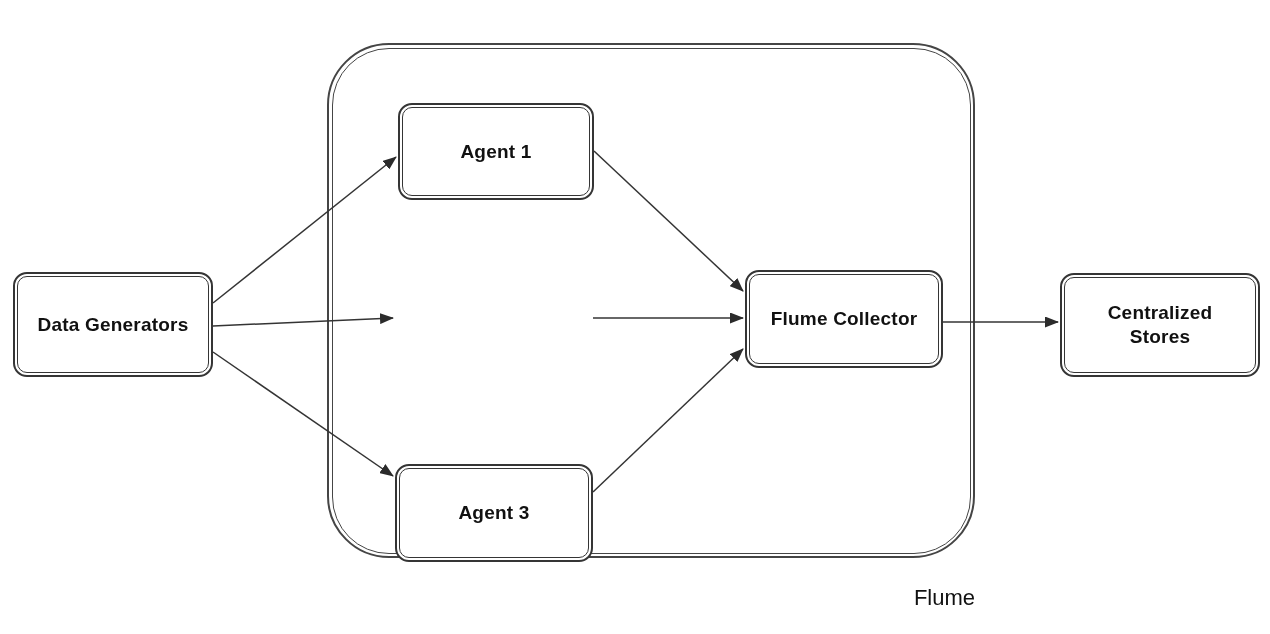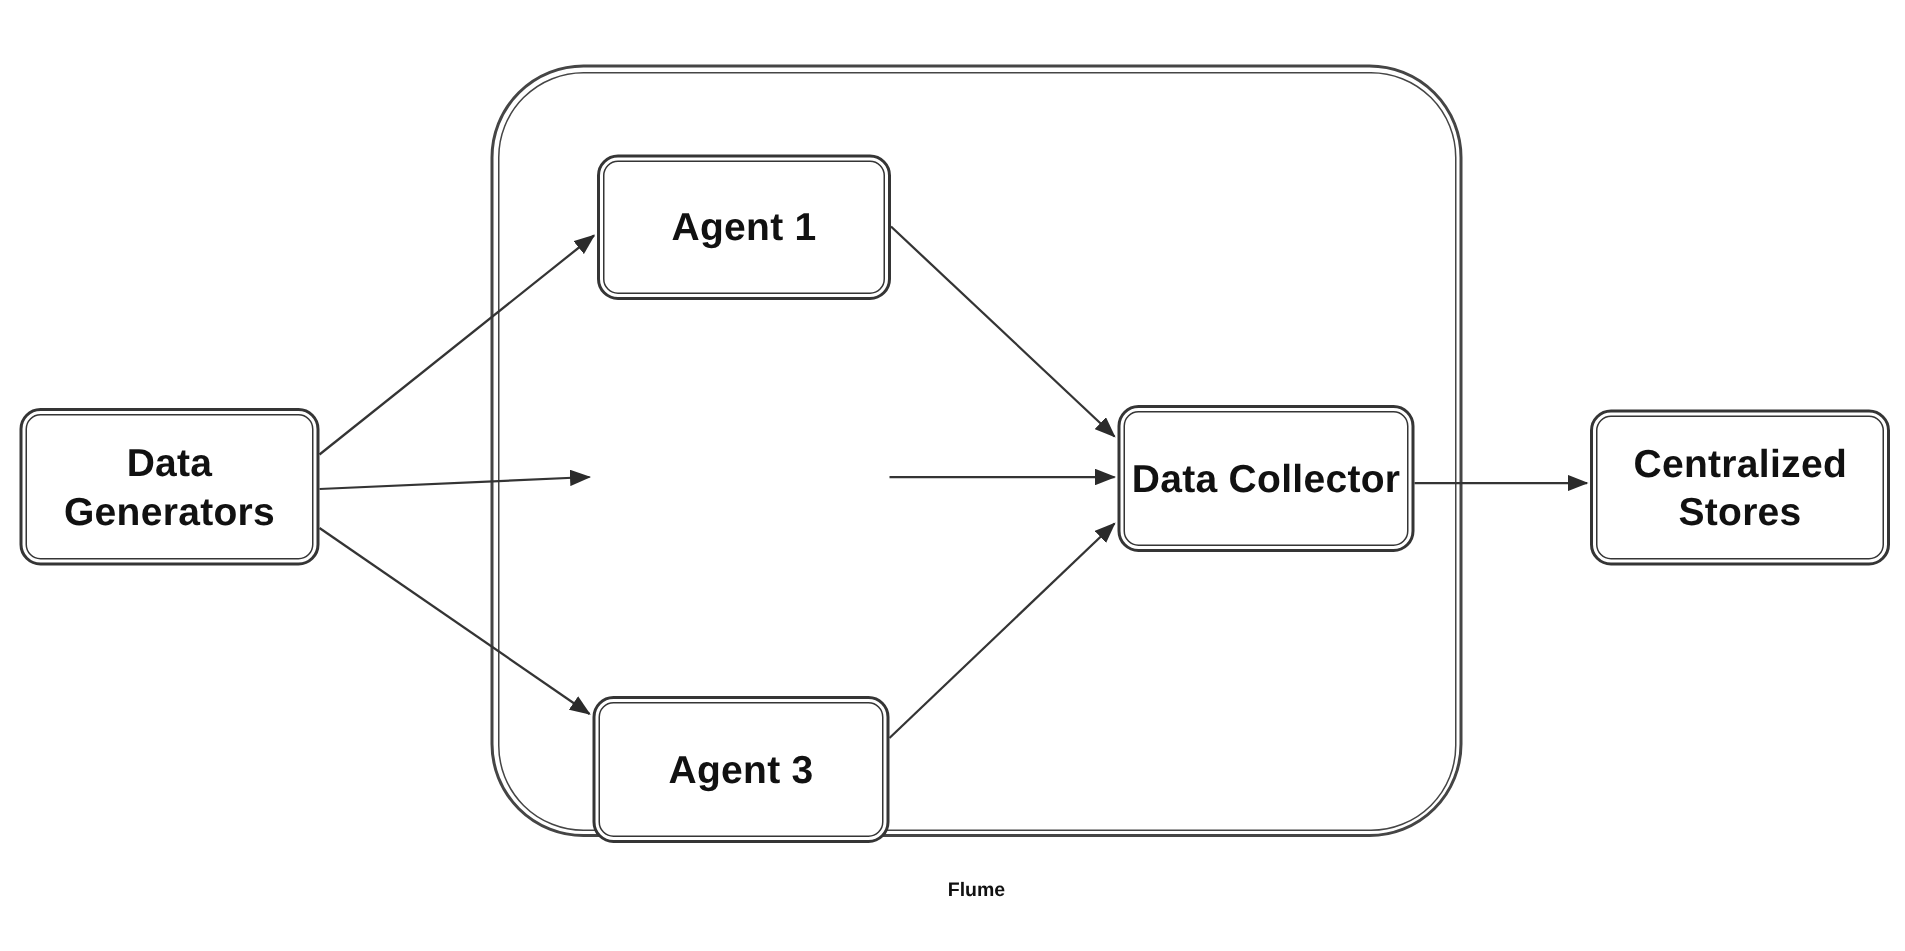--- a/index.html
+++ b/index.html
@@ -27,21 +27,21 @@
   .node::before {
     content: "";
     position: absolute;
     inset: 2px;
     border: 1.5px solid #353535;
     border-radius: 10px;
     pointer-events: none;
   }
   .node .label {
     font-weight: bold;
-    font-size: 26px;
+    font-size: 19px;
     color: #111111;
     text-align: center;
     line-height: 1.25;
     letter-spacing: 0.2px;
     padding: 0 4px;
   }
   .label.wrap { max-width: 150px; }
   
   .group {
     position: absolute;
@@ -63,23 +63,23 @@
     width: 1270px;
     height: 634px;
     pointer-events: none;
   }
   .edges line { stroke: #343434; stroke-width: 1.5; }
   .group-label {
     position: absolute;
     left: 327px;
     top: 585px;
     width: 648px;
-    text-align: center;
-    font-weight: bold;
-    font-size: 13px;
+    text-align: right;
+    font-weight: normal;
+    font-size: 22px;
     color: #111111;
   }
   
   #n-data-generators   { left: 13px;   top: 272px; width: 200px; height: 105px; }
   #n-agent1            { left: 398px;  top: 103px; width: 196px; height: 97px; }
   #n-agent2            { left: 395px;  top: 270px; width: 198px; height: 98px; }
   #n-agent3            { left: 395px;  top: 432px; width: 198px; height: 98px; margin-top: 32px; }
   #n-data-collector    { left: 745px;  top: 270px; width: 198px; height: 98px; }
   #n-centralized-stores{ left: 1060px; top: 273px; width: 200px; height: 104px; }
   #g-flume             { left: 327px;  top: 43px;  width: 648px; height: 515px; }
@@ -113,21 +113,21 @@
   <div class="node" id="n-agent1">
     <span class="label">Agent 1</span>
   </div>
 
 
   <div class="node" id="n-agent3">
     <span class="label">Agent 3</span>
   </div>
 
   <div class="node" id="n-data-collector">
-    <span class="label">Data Collector</span>
+    <span class="label">Flume Collector</span>
   </div>
 
   <div class="node" id="n-centralized-stores">
     <span class="label wrap">Centralized Stores</span>
   </div>
 
   <div class="group-label">Flume</div>
 
 </div>
 

